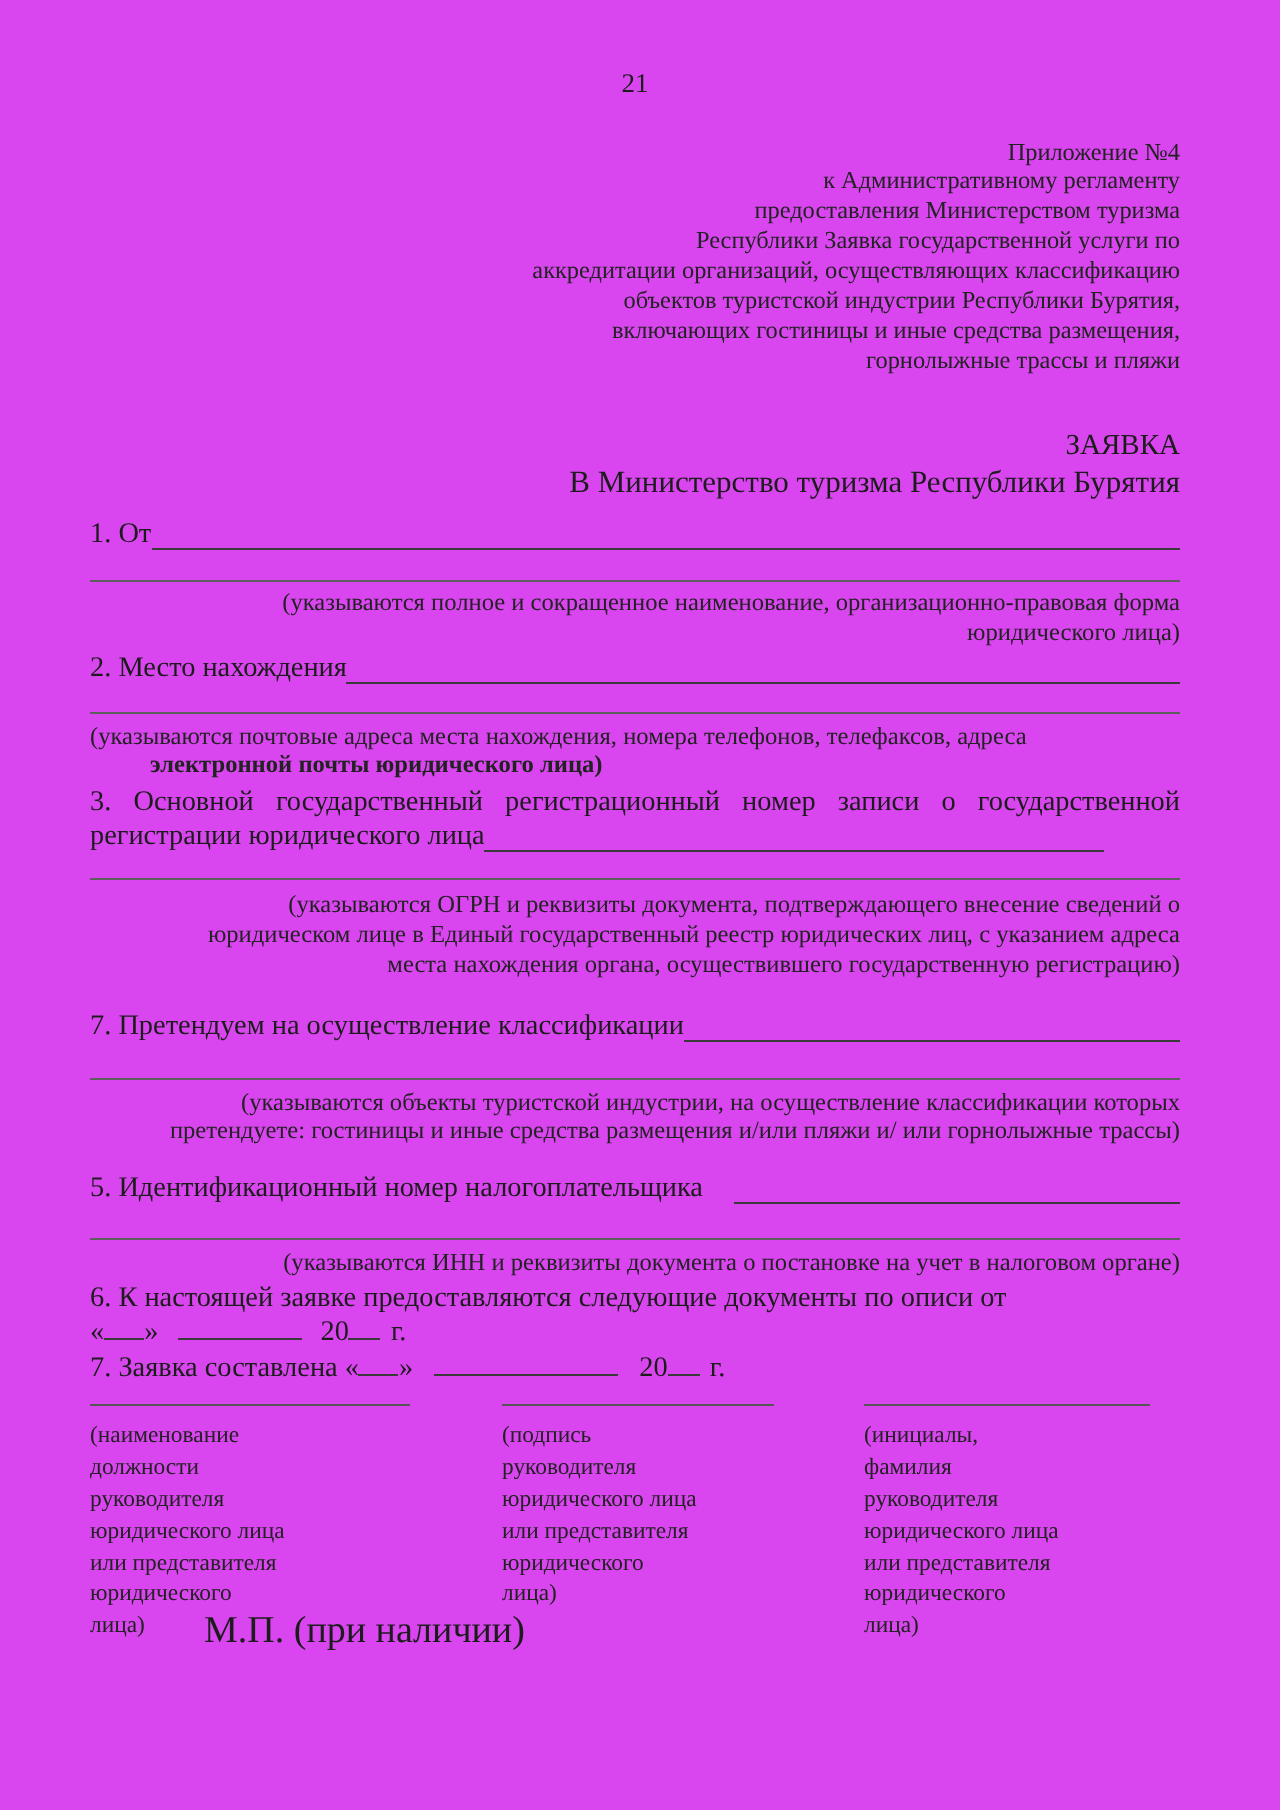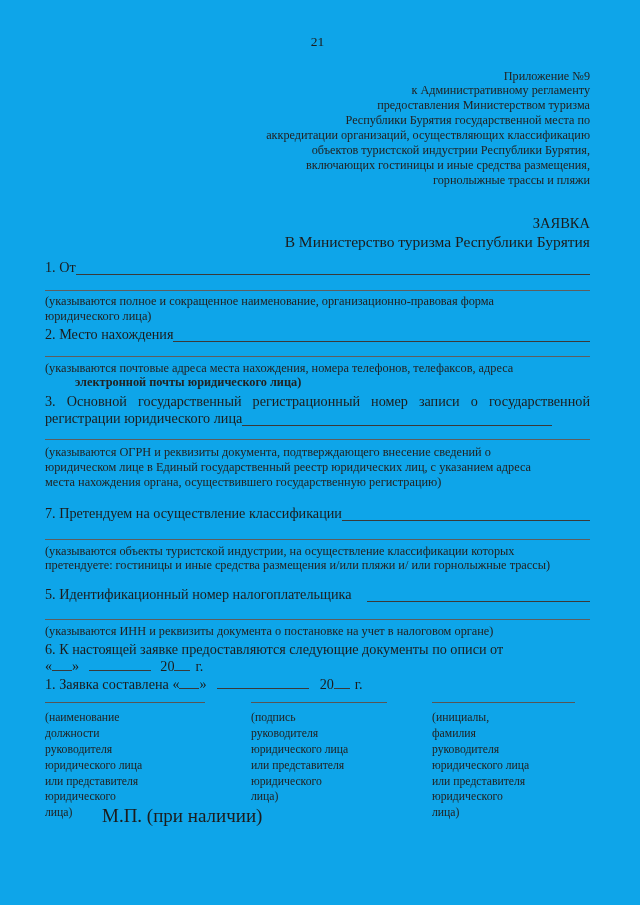--- a/index.html
+++ b/index.html
@@ -1,20 +1,20 @@
 <!DOCTYPE html>
 <html lang="ru"><head>
 <meta charset="utf-8">
 <style>
   html,body{margin:0;padding:0;background:#e8e8e8;}
   .page{
     position:relative;
     width:640px;height:905px;
     margin:0 auto;
-    background:#0ea5e9;
+    background:#d946ef;
     box-sizing:border-box;
     padding:35px 50px 0 45px;
     font-family:"Liberation Serif","DejaVu Serif",serif;
     color:#1c1c1c;
     overflow:hidden;
   }
   .page-number{text-align:center;font-size:13.5px;line-height:1;}
   .appendix{margin-top:20px;text-align:right;font-size:12.2px;line-height:14.9px;color:#222;}
   .title-block{margin-top:26px;text-align:right;}
   .title-l1,.title-l2{font-size:14.5px;line-height:18.6px;}
@@ -22,21 +22,21 @@
   .field-row{display:flex;align-items:stretch;font-size:14.2px;line-height:15px;}
   .field-row .label{white-space:nowrap;}
   .fill{flex:1 1 auto;border-bottom:1px solid #3a3a3a;}
   .hr{border-top:1.2px solid #5e5e5e;height:0;}
   .hr-1{margin-top:15px;}
   .hr-2{margin-top:14px;}
   .hr-3{margin-top:13px;}
   .hr-4{margin-top:18px;}
   .hr-5{margin-top:17px;}
   .caption{font-size:12.3px;line-height:14.6px;color:#222;}
-  .caption.center{text-align:left;}
+  .caption.center{text-align:right;}
   .cap-1{margin-top:3px;}
   .cap-2{margin-top:4px;}
   .cap-2 .indent{padding-left:30px;font-weight:bold;}
   .cap-3{margin-top:5px;line-height:14.8px;}
   .cap-4{margin-top:4px;}
   .cap-5{margin-top:4px;}
   .row-1{margin-top:8px;}
   .row-2{margin-top:3px;}
   .p3-line1{margin-top:3px;font-size:14.2px;line-height:16.5px;text-align:justify;text-align-last:justify;}
   .p3-line2{margin-top:2px;}
@@ -62,24 +62,24 @@
   .stamp{margin-top:-14px;margin-left:57px;font-size:19px;line-height:18px;}
 </style>
 </head>
 <body>
 
 <div class="page">
 
   <div class="page-number">21</div>
 
   <div class="appendix">
-    <div>Приложение №9</div>
+    <div>Приложение №4</div>
     <div>к Административному регламенту</div>
     <div>предоставления Министерством туризма</div>
-    <div>Республики Бурятия государственной места по</div>
+    <div>Республики Заявка государственной услуги по</div>
     <div>аккредитации организаций, осуществляющих классификацию</div>
     <div>объектов туристской индустрии Республики Бурятия,</div>
     <div>включающих гостиницы и иные средства размещения,</div>
     <div>горнолыжные трассы и пляжи</div>
   </div>
 
   <div class="title-block">
     <div class="title-l1">ЗАЯВКА</div>
     <div class="title-l3">В Министерство туризма Республики Бурятия</div>
   </div>
@@ -136,21 +136,21 @@
   </div>
 
   <div class="p6-line1">6. К настоящей заявке предоставляются следующие документы по описи от</div>
   <div class="date-row p6-line2">
     <span>«</span><span class="blank w20"></span><span>»</span>
     <span class="blank w62"></span>
     <span>20</span><span class="blank w16"></span><span>г.</span>
   </div>
 
   <div class="date-row p7">
-    <span>1. Заявка составлена</span>
+    <span>7. Заявка составлена</span>
     <span>«</span><span class="blank w20"></span><span>»</span>
     <span class="blank w92"></span>
     <span>20</span><span class="blank w16"></span><span>г.</span>
   </div>
 
   <div class="sig-row">
     <div class="sig-col sig-c1">
       <div class="sig-line"></div>
       <div class="sig-caption">(наименование должности руководителя юридического лица или представителя юридического лица)</div>
     </div>

